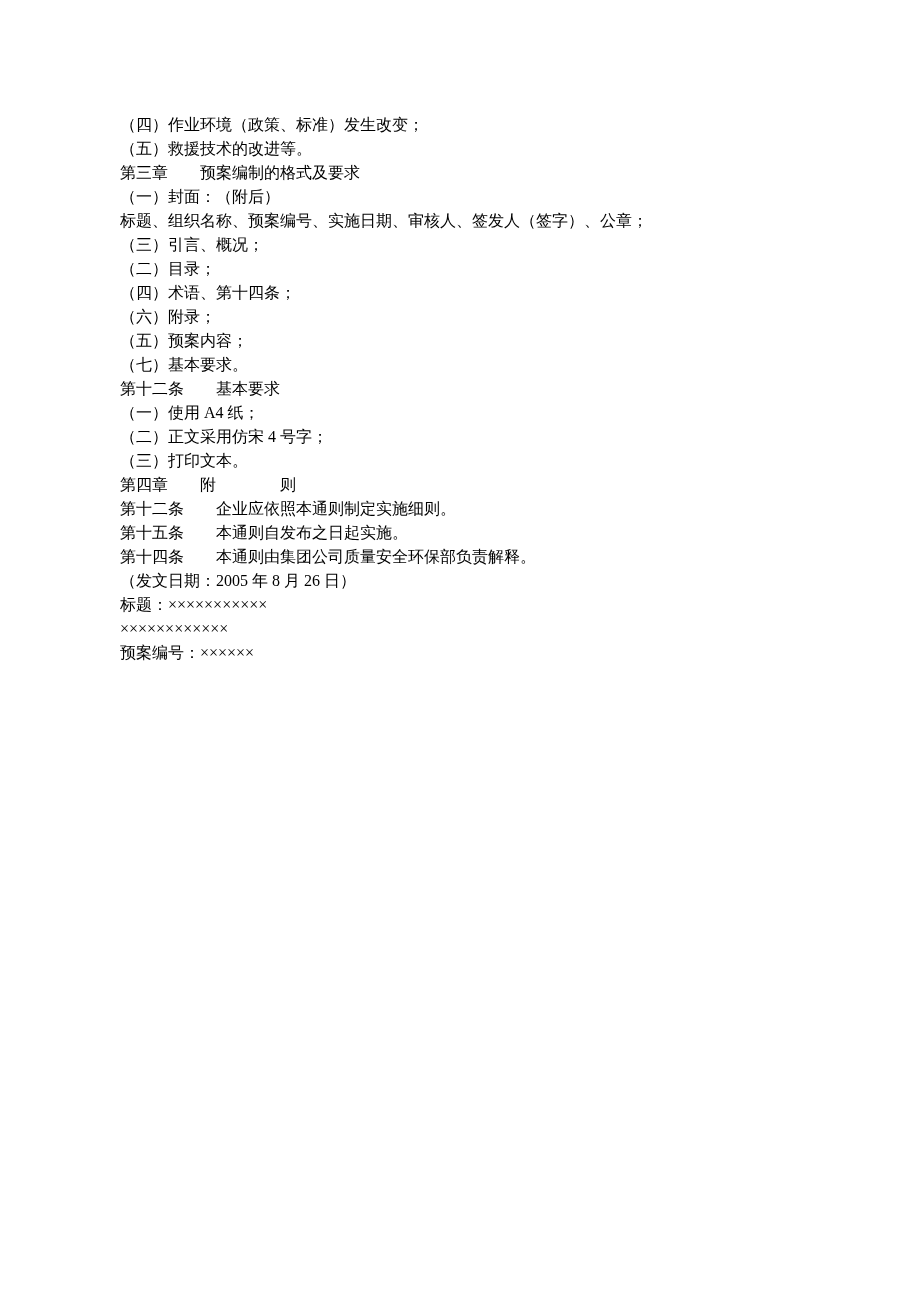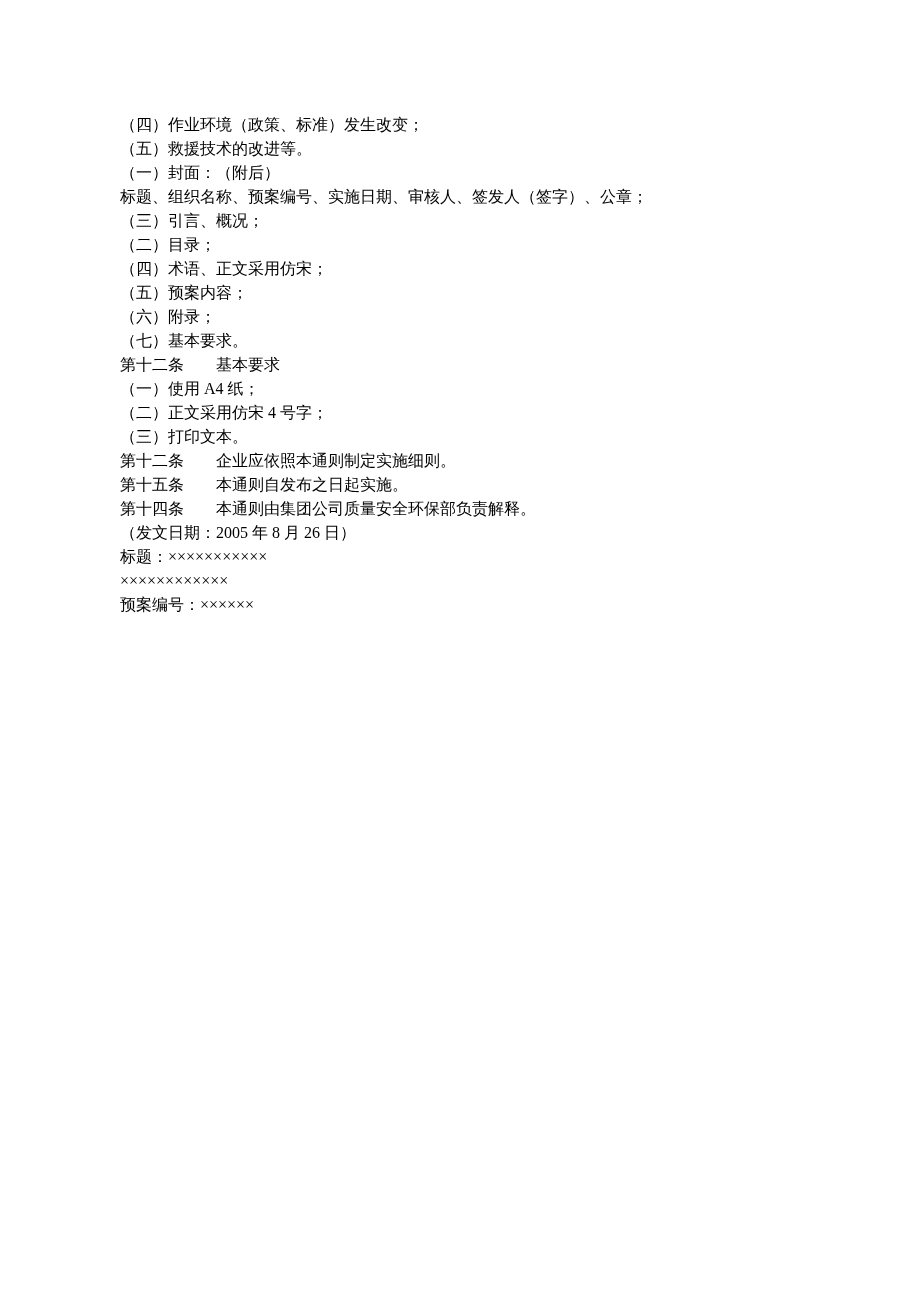--- a/index.html
+++ b/index.html
@@ -23,32 +23,34 @@
     margin: 0;
     padding: 0;
   }
 </style>
 </head>
 <body>
 
 <div class="page">
   <p class="line">（四）作业环境（政策、标准）发生改变；</p>
   <p class="line">（五）救援技术的改进等。</p>
+  <p class="line">第三章　　预案编制的格式及要求</p>
   <p class="line">（一）封面：（附后）</p>
   <p class="line">标题、组织名称、预案编号、实施日期、审核人、签发人（签字）、公章；</p>
   <p class="line">（三）引言、概况；</p>
   <p class="line">（二）目录；</p>
-  <p class="line">（四）术语、正文采用仿宋；</p>
+  <p class="line">（四）术语、第十四条；</p>
+  <p class="line">（六）附录；</p>
   <p class="line">（五）预案内容；</p>
-  <p class="line">（六）附录；</p>
   <p class="line">（七）基本要求。</p>
   <p class="line">第十二条　　基本要求</p>
   <p class="line">（一）使用 A4 纸；</p>
   <p class="line">（二）正文采用仿宋 4 号字；</p>
   <p class="line">（三）打印文本。</p>
+  <p class="line">第四章　　附　　　　则</p>
   <p class="line">第十二条　　企业应依照本通则制定实施细则。</p>
   <p class="line">第十五条　　本通则自发布之日起实施。</p>
   <p class="line">第十四条　　本通则由集团公司质量安全环保部负责解释。</p>
   <p class="line"></p>
   <p class="line">（发文日期：2005 年 8 月 26 日）</p>
   <p class="line"></p>
   <p class="line"></p>
   <p class="line">标题：×××××××××××</p>
   <p class="line">××××××××××××</p>
   <p class="line"></p>

